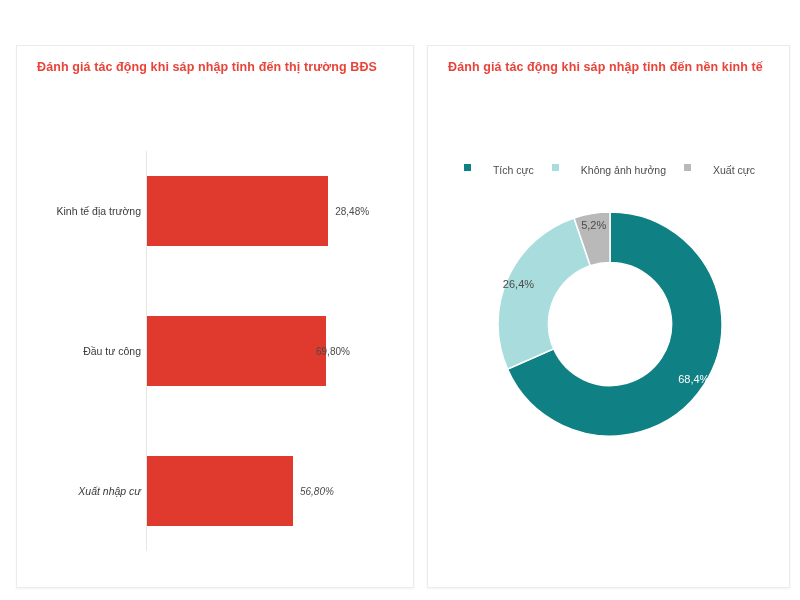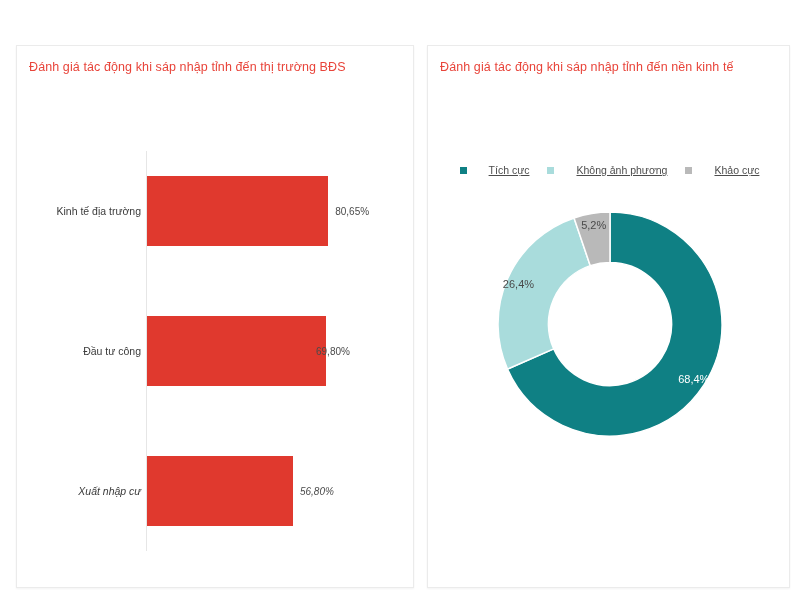--- a/index.html
+++ b/index.html
@@ -20,25 +20,25 @@
     background: #ffffff;
     border: 1px solid #ebebeb;
     box-shadow: 0 1px 2px rgba(0,0,0,0.05);
     box-sizing: border-box;
   }
   #panel-left  { left: 16px;  top: 45px; width: 398px; height: 543px; }
   #panel-right { left: 427px; top: 45px; width: 363px; height: 543px; }
 
   .panel-title {
     position: absolute;
-    left: 12px;
+    left: 20px;
     top: 14px;
     right: 10px;
     font-size: 12.5px;
-    font-weight: normal;
+    font-weight: bold;
     color: #e8443a;
     letter-spacing: 0.1px;
     line-height: 1.2;
   }
   .panel-subtitle {
     position: absolute;
     left: 12px;
     top: 36px;
     right: 10px;
     font-size: 9.5px;
@@ -99,26 +99,25 @@
     left: 0;
     top: 118px;
     width: 363px;
     display: flex;
     justify-content: center;
     align-items: center;
     gap: 18px;
   }
   .legend-item {
     display: flex;
-    align-items: center;
+    align-items: flex-start;
     gap: 22px;
     font-size: 10.5px;
     color: #4c4c4c;
     white-space: nowrap;
-    text-decoration: underline;
   }
   .legend-swatch {
     width: 7px;
     height: 7px;
     display: inline-block;
     flex: 0 0 auto;
   }
   #donut-wrap {
     position: absolute;
     left: 0;
@@ -144,21 +143,21 @@
 
 <div class="panel" id="panel-left">
   <div class="panel-title">Đánh giá tác động khi sáp nhập tỉnh đến thị trường BĐS</div>
 
   <div id="bar-plot">
     <div class="bar-axis"></div>
     <div id="bar-rows">
         <div class="bar-row" style="top: 70px;">
           <div class="bar-cat-label">Kinh tế địa trường</div>
           <div class="bar-rect" style="width: 181.185px; background: rgb(224, 57, 46);"></div>
-          <div class="bar-value" style="left: 318.185px;">80,65%</div>
+          <div class="bar-value" style="left: 318.185px;">28,48%</div>
         </div>
         <div class="bar-row" style="top: 210px;">
           <div class="bar-cat-label">Đầu tư công</div>
           <div class="bar-rect" style="width: 179.386px; background: rgb(224, 57, 46);"></div>
           <div class="bar-value" style="left: 299px;">69,80%</div>
         </div>
         <div class="bar-row" style="top: 350px; font-style: italic;">
           <div class="bar-cat-label">Xuất nhập cư</div>
           <div class="bar-rect" style="width: 145.976px; background: rgb(224, 57, 46);"></div>
           <div class="bar-value" style="left: 282.976px;">56,80%</div>
@@ -170,25 +169,25 @@
 <div class="panel" id="panel-right">
   <div class="panel-title">Đánh giá tác động khi sáp nhập tỉnh đến nền kinh tế</div>
 
   <div id="donut-legend">
       <div class="legend-item">
         <span class="legend-swatch" style="background: rgb(15, 128, 132);"></span>
         <span>Tích cực</span>
       </div>
       <div class="legend-item">
         <span class="legend-swatch" style="background: rgb(169, 220, 220);"></span>
-        <span>Không ảnh phương</span>
+        <span>Không ảnh hưởng</span>
       </div>
       <div class="legend-item">
         <span class="legend-swatch" style="background: rgb(185, 185, 185);"></span>
-        <span>Khảo cực</span>
+        <span>Xuất cực</span>
       </div>
     </div>
 
   <div id="donut-wrap">
     <svg class="donut-svg" id="donut-svg" width="232" height="232" viewBox="0 0 232 232">
         <path d="M 116 4 A 112 112 0 1 1 13.492988666457236 161.12552079993023
        L 59.62114376655147 140.81903643996162 A 61.60000000000001 61.60000000000001 0 1 0 116 54.39999999999999 Z" fill="#0f8084" stroke="#ffffff" stroke-width="1.5"></path>
         <path d="M 13.492988666457236 161.12552079993023 A 112 112 0 0 1 80.05431570159251 9.924989840588651
        L 96.22987363587588 57.65874441232375 A 61.60000000000001 61.60000000000001 0 0 0 59.62114376655147 140.81903643996162 Z" fill="#a9dcdc" stroke="#ffffff" stroke-width="1.5"></path>
         <path d="M 80.05431570159251 9.924989840588651 A 112 112 0 0 1 115.99999999999999 4

